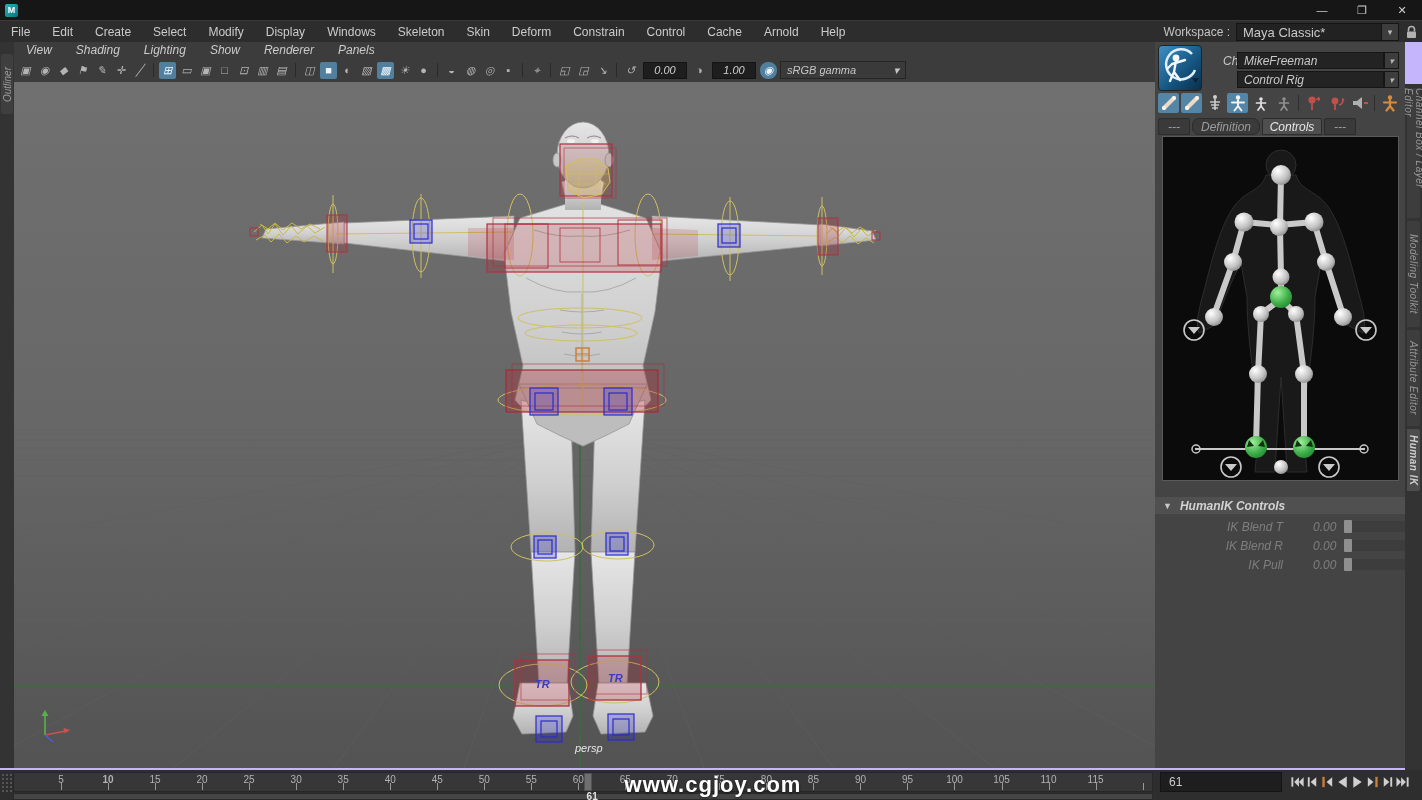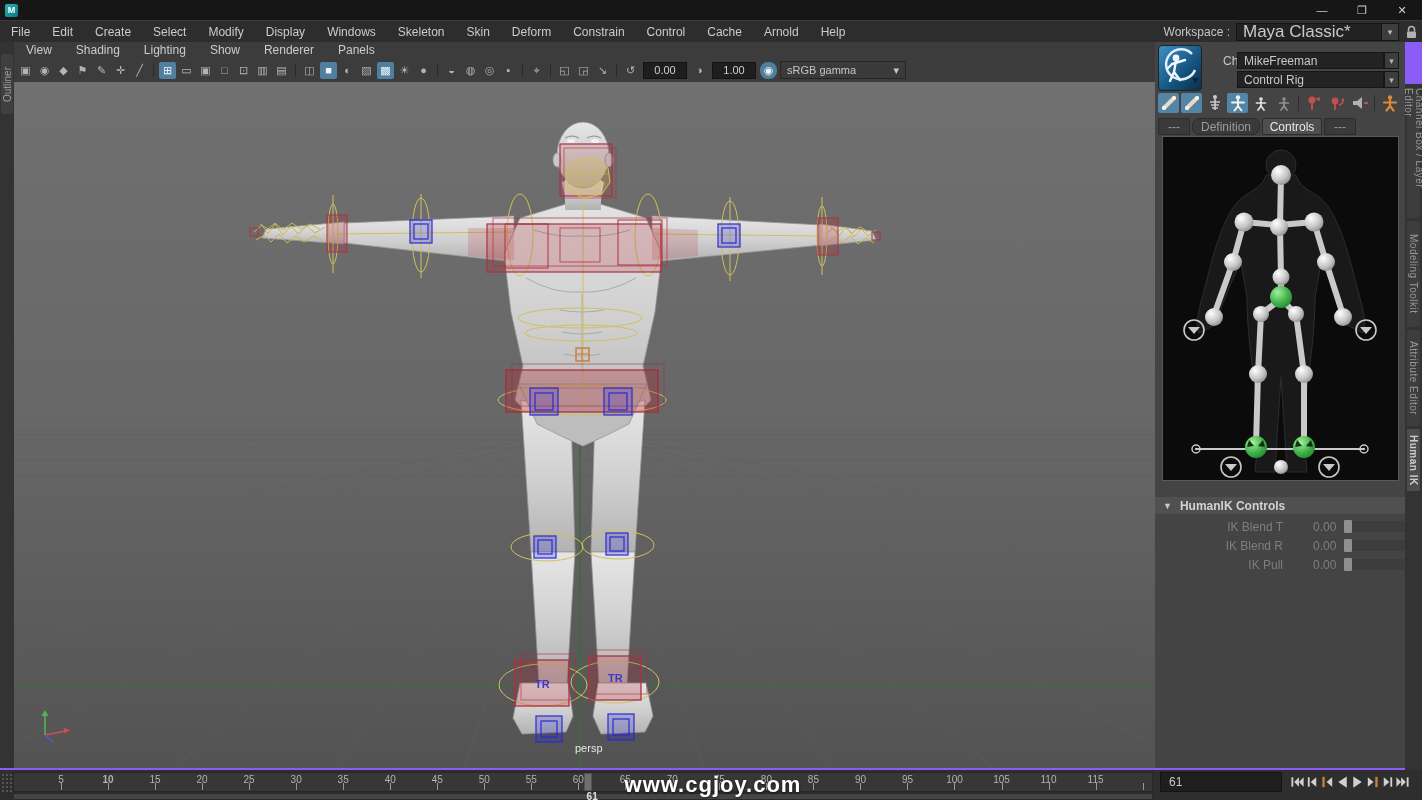--- a/index.html
+++ b/index.html
@@ -14,25 +14,25 @@
   .win-btns{margin-left:auto;display:flex;height:100%;}
   .win-btn{width:40px;height:100%;display:flex;align-items:center;justify-content:center;
            color:#cfcfcf;font-size:11px;}
   
   .menubar{position:absolute;left:0;top:20px;width:100%;height:22px;background:#2d2d2d;
            border-top:1px solid #3a3a3a;display:flex;align-items:center;font-size:12px;color:#cbcbcb;}
   .menu-item{padding:0 11px;cursor:default;}
   .workspace{margin-left:auto;display:flex;align-items:center;gap:6px;padding-right:4px;}
   .ws-label{color:#c4c4c4;}
   .dropdown{background:#222;border:1px solid #151515;height:16px;display:flex;align-items:center;
-            color:#c9c9c9;font-size:17px;padding:0 6px;position:relative;}
+            color:#c9c9c9;font-size:13px;padding:0 6px;position:relative;}
   .dd-arrow{width:16px;height:16px;background:#3d3d3d;display:flex;align-items:center;
             justify-content:center;color:#b9b9b9;font-size:9px;border:1px solid #151515;border-left:none;}
   
-  .content{position:absolute;left:0;top:42px;width:100%;height:728px;background:#8b5cf6;}
+  .content{position:absolute;left:0;top:42px;width:100%;height:728px;background:#c4b5fd;font-style:italic;}
   .left-strip{position:absolute;left:0;top:0;width:14px;height:726px;background:#333;}
   .vtab{writing-mode:vertical-rl;font-size:10px;color:#9d9d9d;background:#3f3f3f;
         display:flex;align-items:center;justify-content:center;border-radius:2px;}
   .outliner-tab{position:absolute;left:1px;top:12px;width:12px;height:60px;transform:rotate(180deg);}
   
   .vp-col{position:absolute;left:14px;top:0;width:1141px;height:726px;background:#3c3c3c;}
   .panel-menubar{position:absolute;left:0;top:0;width:100%;height:16px;display:flex;
                  align-items:center;font-size:12px;color:#cbcbcb;background:#3c3c3c;}
   .panel-menu-item{padding:0 12px;}
   .vp-toolbar{position:absolute;left:0;top:16px;width:100%;height:24px;background:#3c3c3c;

